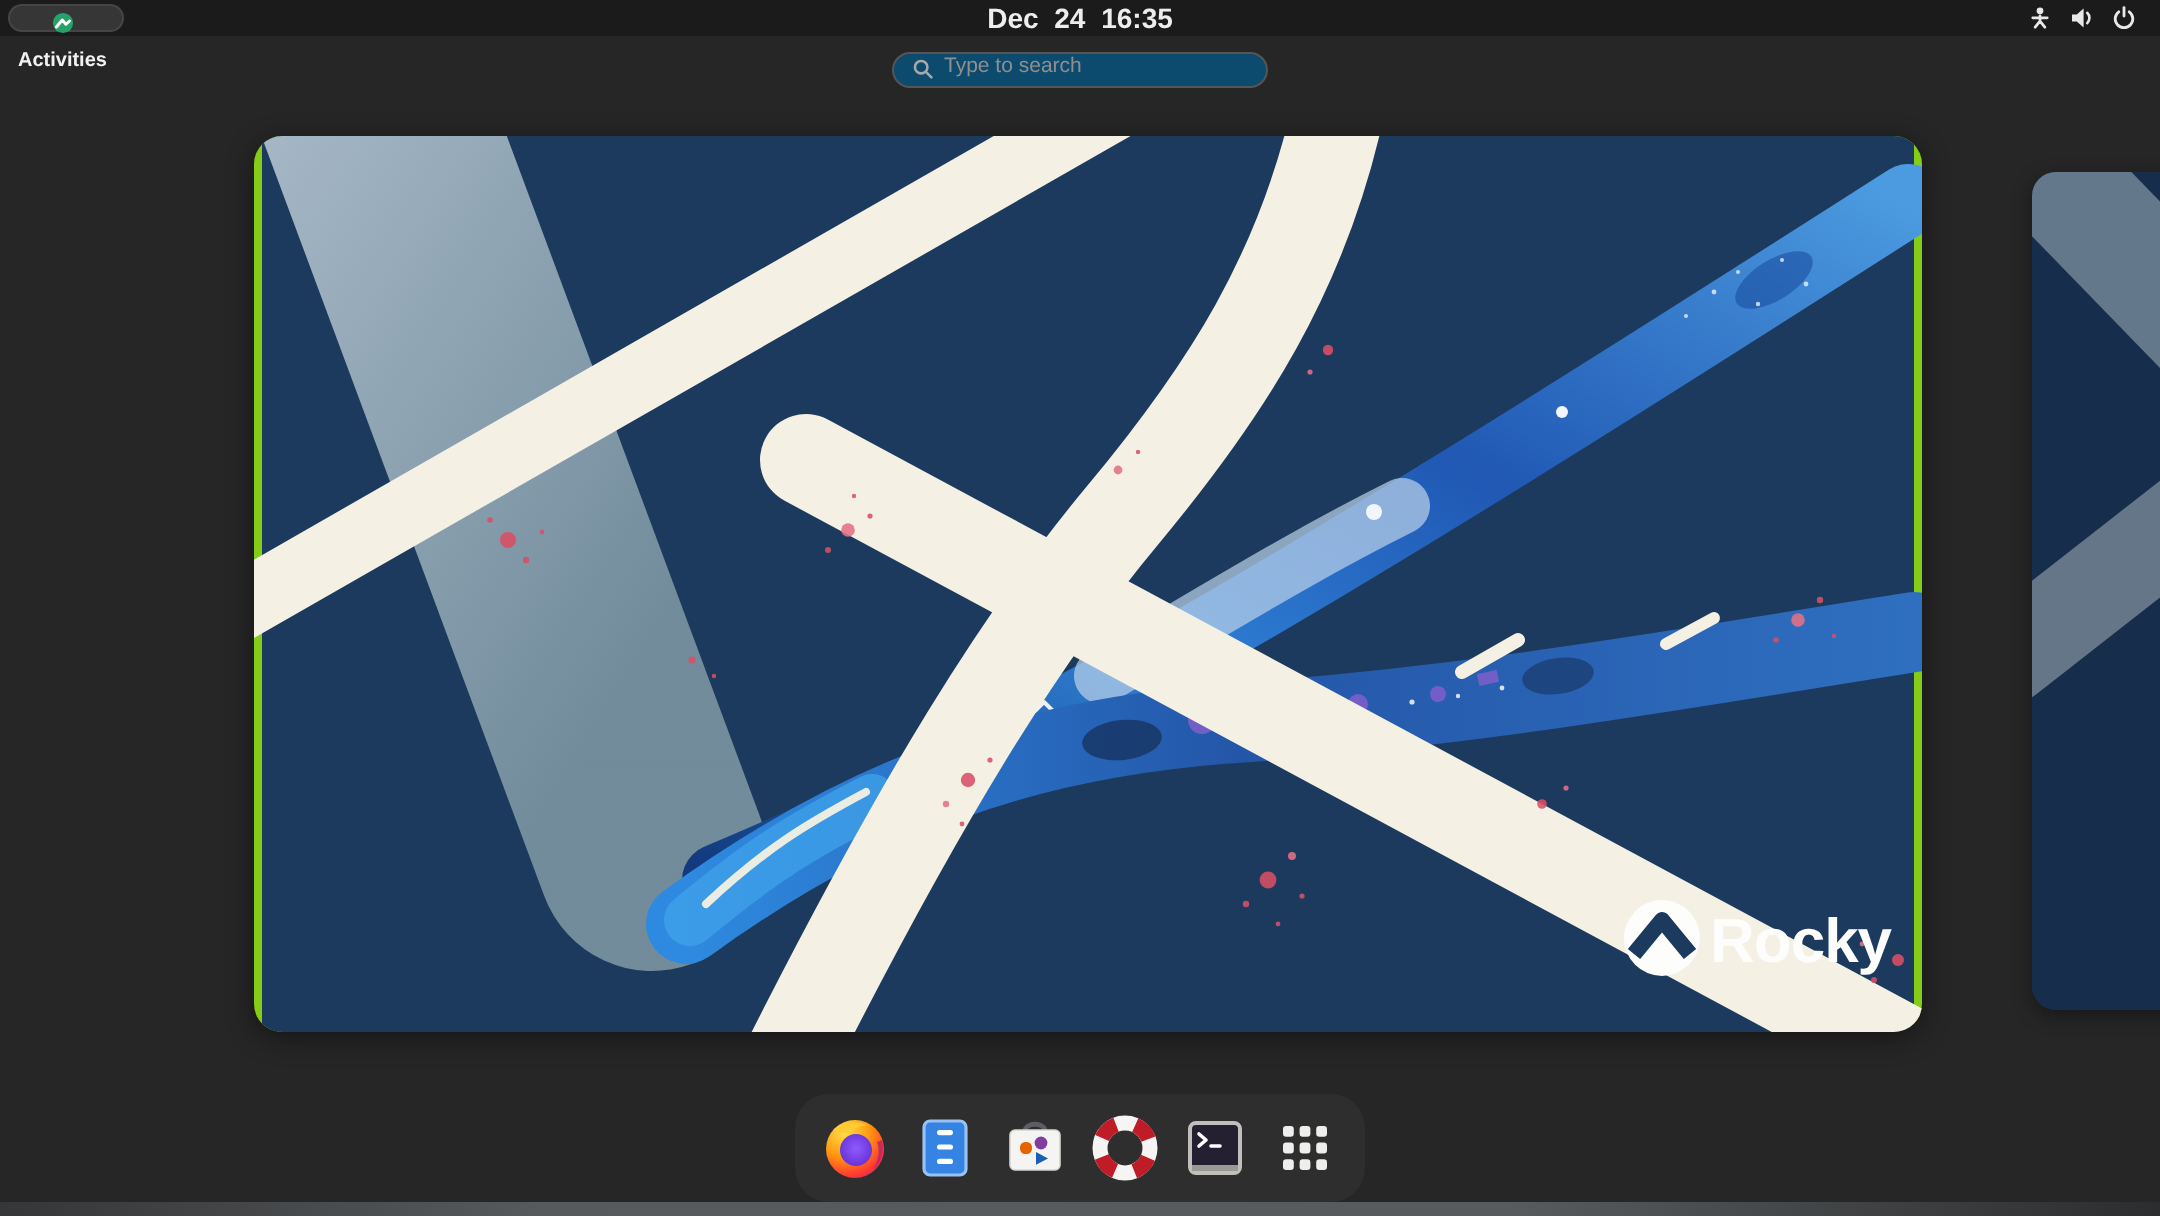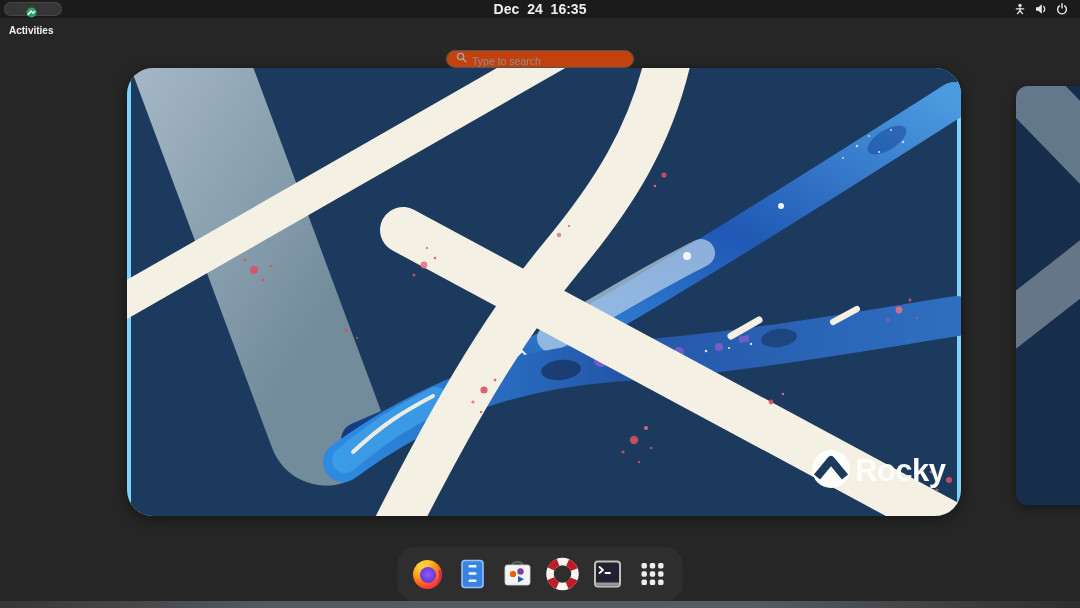--- a/index.html
+++ b/index.html
@@ -42,40 +42,39 @@
   }
   .status-area svg { display:block; }
 
   
   .search-row {
     position:absolute; top:26px; left:0; right:0;
     display:flex; justify-content:center; z-index:5;
   }
   .search-field {
     width:188px; height:18px;
-    background:#c2410c;
+    background:#0c4a6e;
     border:1px solid #555;
     border-radius:10px;
-    display:flex; align-items:flex-end; gap:5px;
+    display:flex; align-items:flex-start; gap:5px;
     padding:0 9px;
-    margin-top:24px;
   }
   .search-field input {
     background:transparent; border:none; outline:none;
     color:#cfcfcf; font-size:10.5px; width:100%;
     font-family:"Liberation Sans", sans-serif;
   }
   .search-field input::placeholder { color:#8f8f8f; }
 
   
   .workspace-main {
     position:absolute; left:127px; top:68px; width:834px; height:448px;
-    border-radius:26px; overflow:hidden; cursor:pointer;
+    border-radius:14px; overflow:hidden; cursor:pointer;
     box-shadow:0 3px 14px rgba(0,0,0,.45);
-    background:#7dd3fc;
+    background:#84cc16;
   }
   .workspace-main svg { display:block; width:100%; height:100%; }
   .workspace-next {
     position:absolute; left:1016px; top:86px; width:120px; height:419px;
     border-radius:12px; overflow:hidden; cursor:pointer;
     background:#183253;
     box-shadow:0 3px 10px rgba(0,0,0,.4);
   }
   .workspace-next svg { display:block; width:100%; height:100%; }
 

